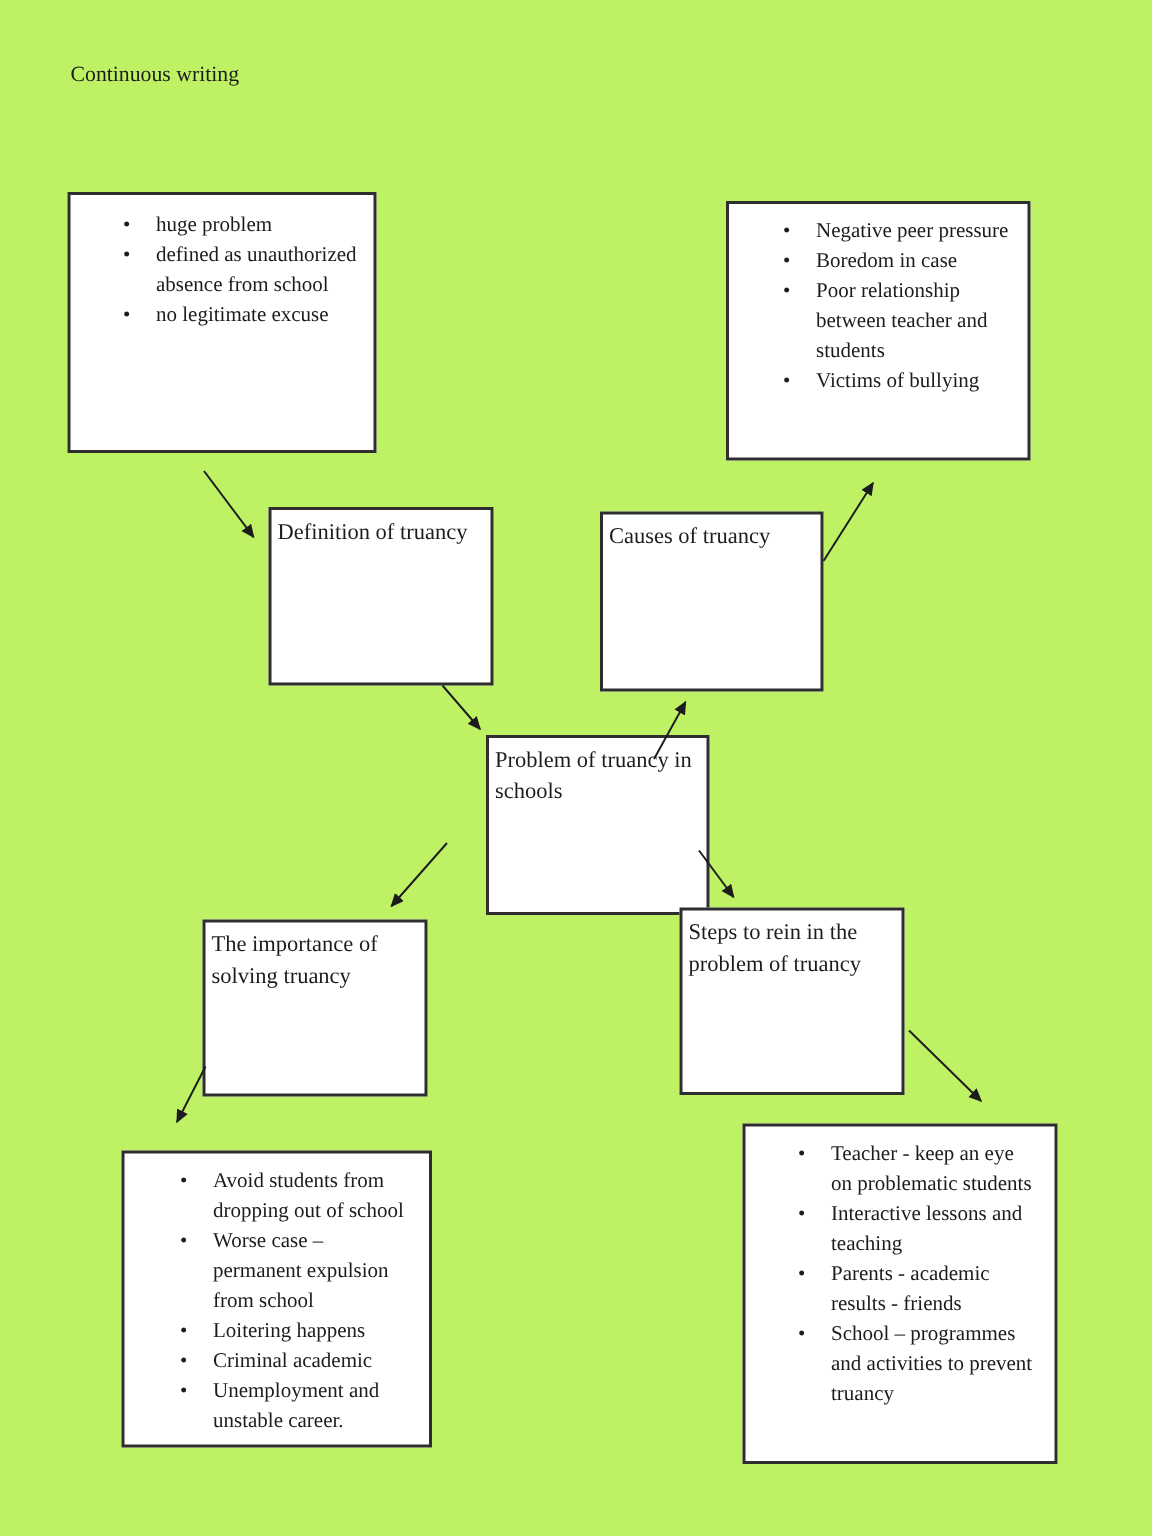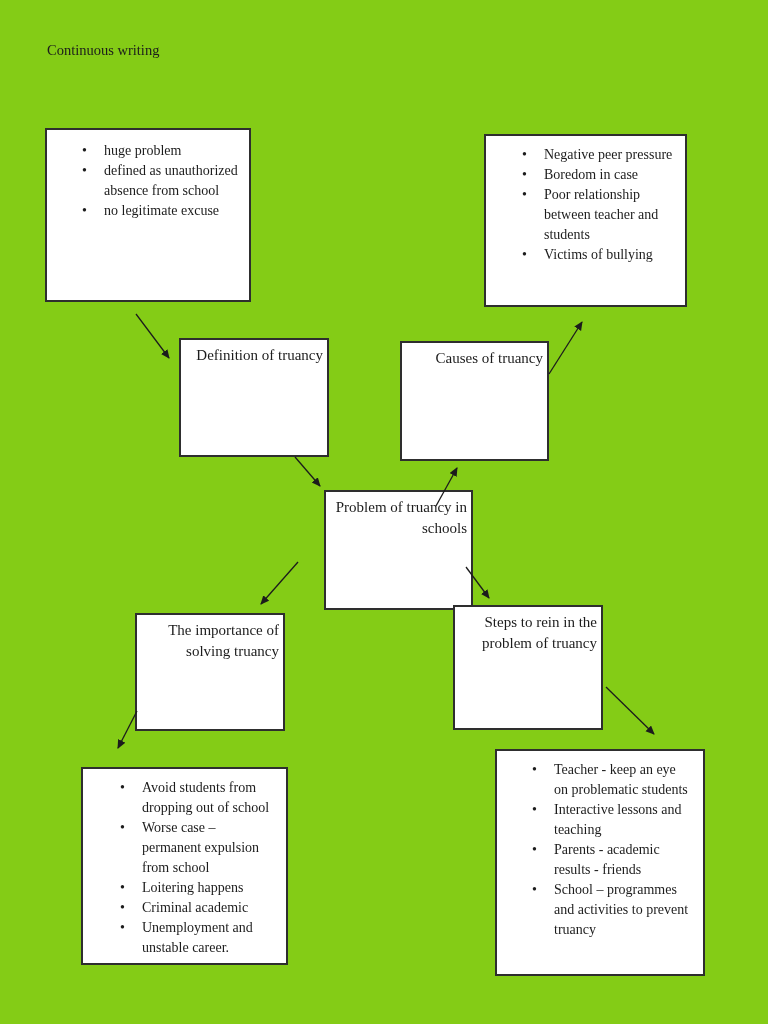--- a/index.html
+++ b/index.html
@@ -1,29 +1,29 @@
 <!DOCTYPE html>
 <html><head>
 <meta charset="utf-8">
 <style>
   html,body { margin:0; padding:0; background:#e8e8e8; }
   .page {
     position:relative; width:768px; height:1024px; margin:0 auto;
-    background:#84cc16; overflow:hidden;
+    background:#bef264; overflow:hidden;
     font-family:"Liberation Serif", serif; color:#1c1c1c;
   }
   .heading { position:absolute; left:47px; font-size:14.5px; line-height:20px; white-space:nowrap; }
   .heading1 { top:40px; }
   .heading2 { top:74px; }
 
   .box {
     position:absolute; box-sizing:border-box;
     border:2px solid #2e2e2e; background:#ffffff;
   }
-  .label-box { font-size:15px; line-height:21px; text-align:right; padding:5px 4px 0 4px; }
+  .label-box { font-size:15px; line-height:21px; text-align:left; padding:5px 4px 0 4px; }
 
   .note ul { list-style:none; margin:0; padding:0; }
   .note li { display:flex; align-items:flex-start; }
   .note { font-size:14px; line-height:20px; }
   .bullet { flex:0 0 22px; width:22px; text-align:left; }
   .bullet-text { flex:1 1 auto; }
 
   #note-definition ul { padding:11px 10px 0 35px; }
   #note-causes     ul { padding:9px 10px 0 36px; }
   #note-importance ul { padding:9px 10px 0 37px; }

